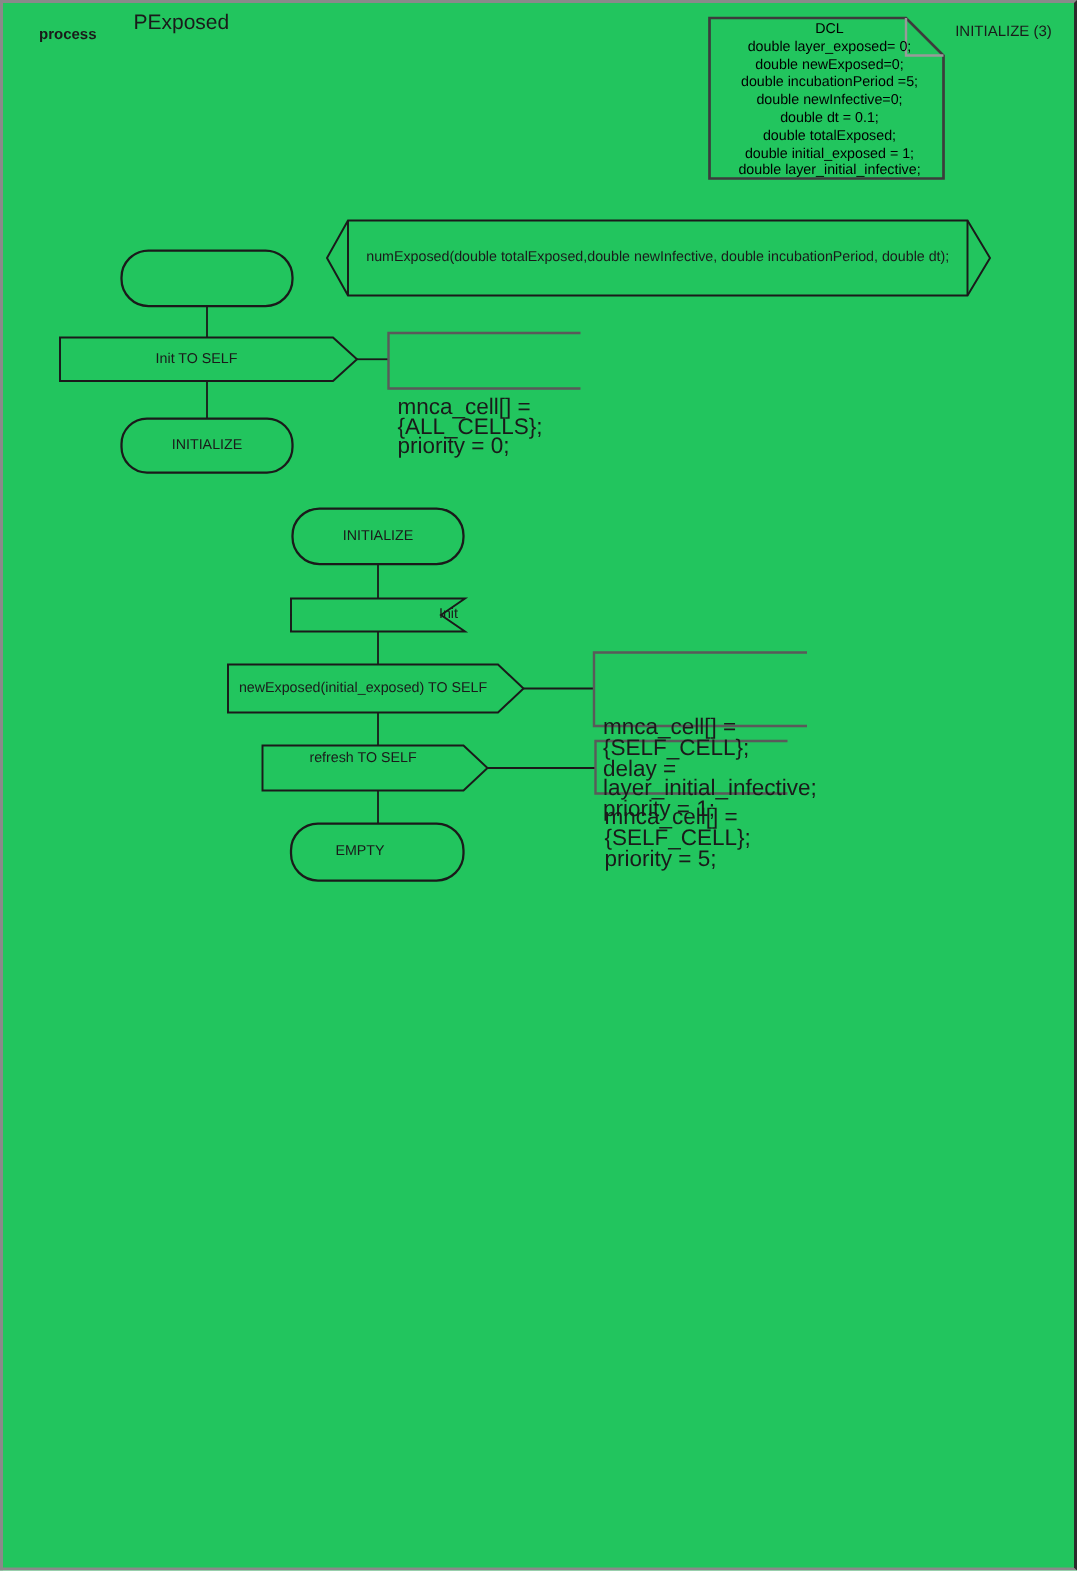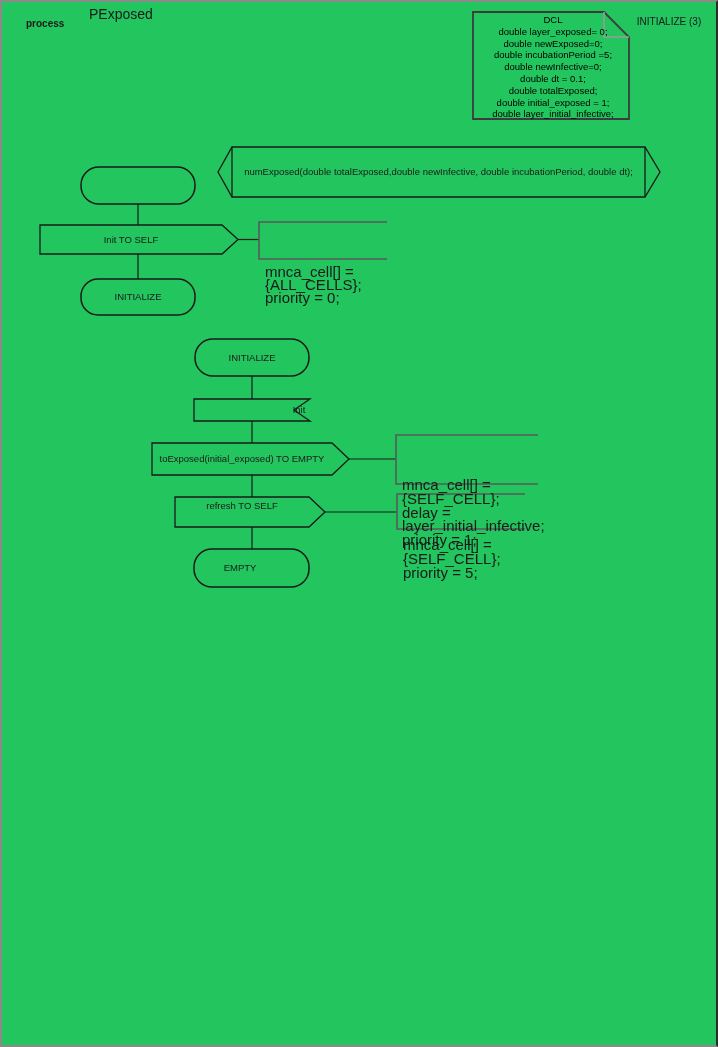--- a/index.html
+++ b/index.html
@@ -113,21 +113,21 @@
 
   <div class="lbl" style="left:230px; top:145px; width:413px; height:50px;">numExposed(double totalExposed,double newInfective, double incubationPeriod, double dt);</div>
 
   <div class="lbl" style="left:38px; top:223px; width:182px; height:29px;">Init TO SELF</div>
   <div class="multiline" style="left:263px; top:223px; width:120px;">mnca_cell[] = {ALL_CELLS};
 priority = 0;</div>
   <div class="lbl" style="left:79px; top:277px; width:114px; height:36px;">INITIALIZE</div>
 
   <div class="lbl" style="left:193px; top:337px; width:114px; height:37px;">INITIALIZE</div>
   <div class="lbl" style="left:192px; top:397px; width:116px; height:22px;margin-left:47px;">Init</div>
-  <div class="lbl" style="left:150px; top:441px; width:180px; height:32px;">toExposed(initial_exposed) TO EMPTY</div>
+  <div class="lbl" style="left:150px; top:441px; width:180px; height:32px;">newExposed(initial_exposed) TO SELF</div>
   <div class="multiline" style="left:400px; top:436px; width:136px; line-height:13.8px;">mnca_cell[] = {SELF_CELL};
 delay = layer_initial_infective;
 priority = 1;</div>
   <div class="lbl" style="left:173px; top:495px; width:134px; height:17px;">refresh TO SELF</div>
   <div class="multiline" style="left:401px; top:496px; width:122px; line-height:13.8px;">mnca_cell[] = {SELF_CELL};
 priority = 5;</div>
   <div class="lbl" style="left:192px; top:547px; width:92px; height:38px;">EMPTY</div>
 
 </div>
 

